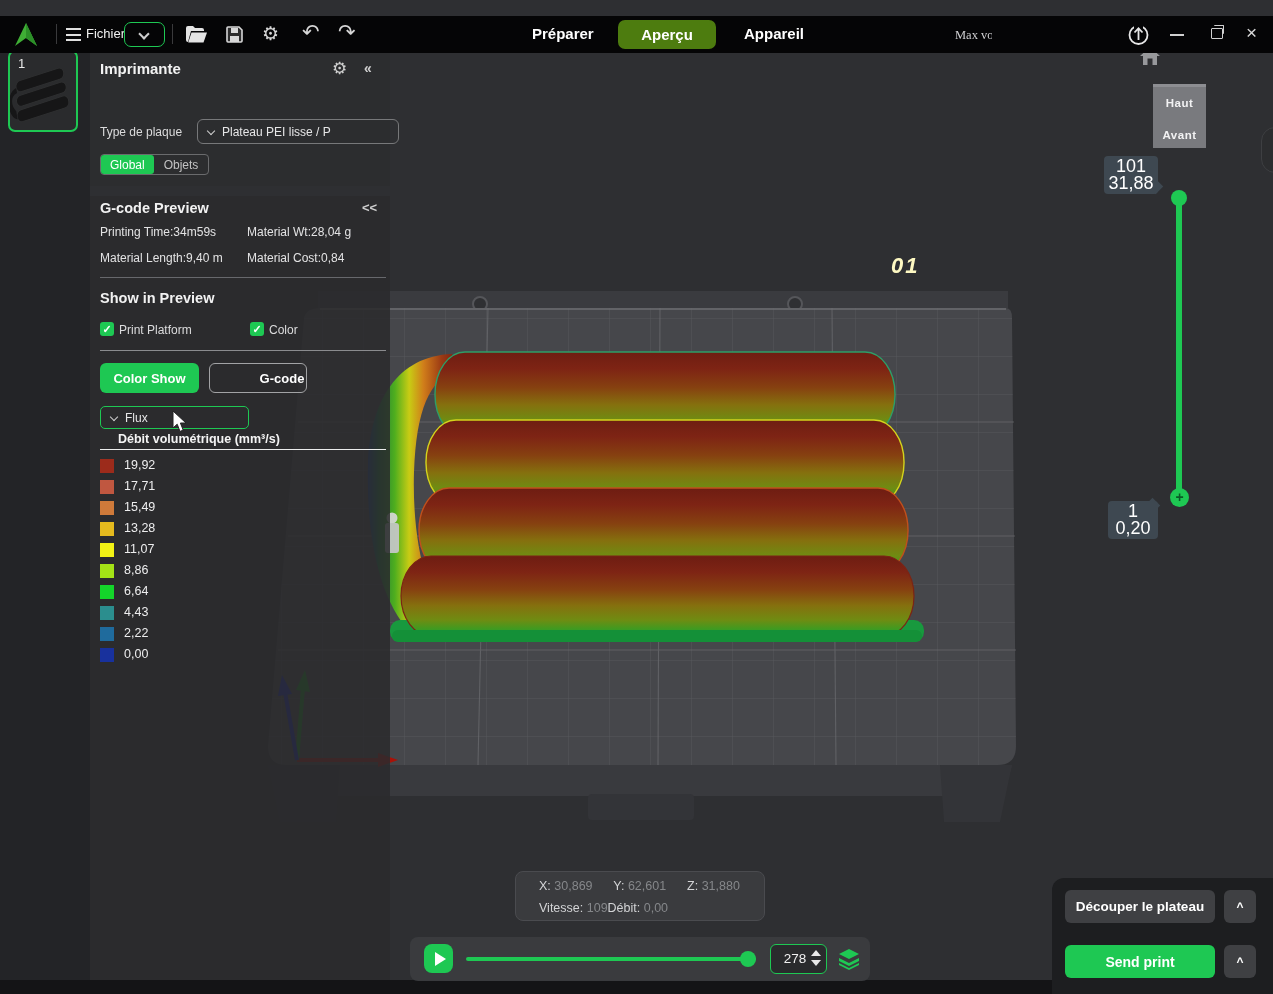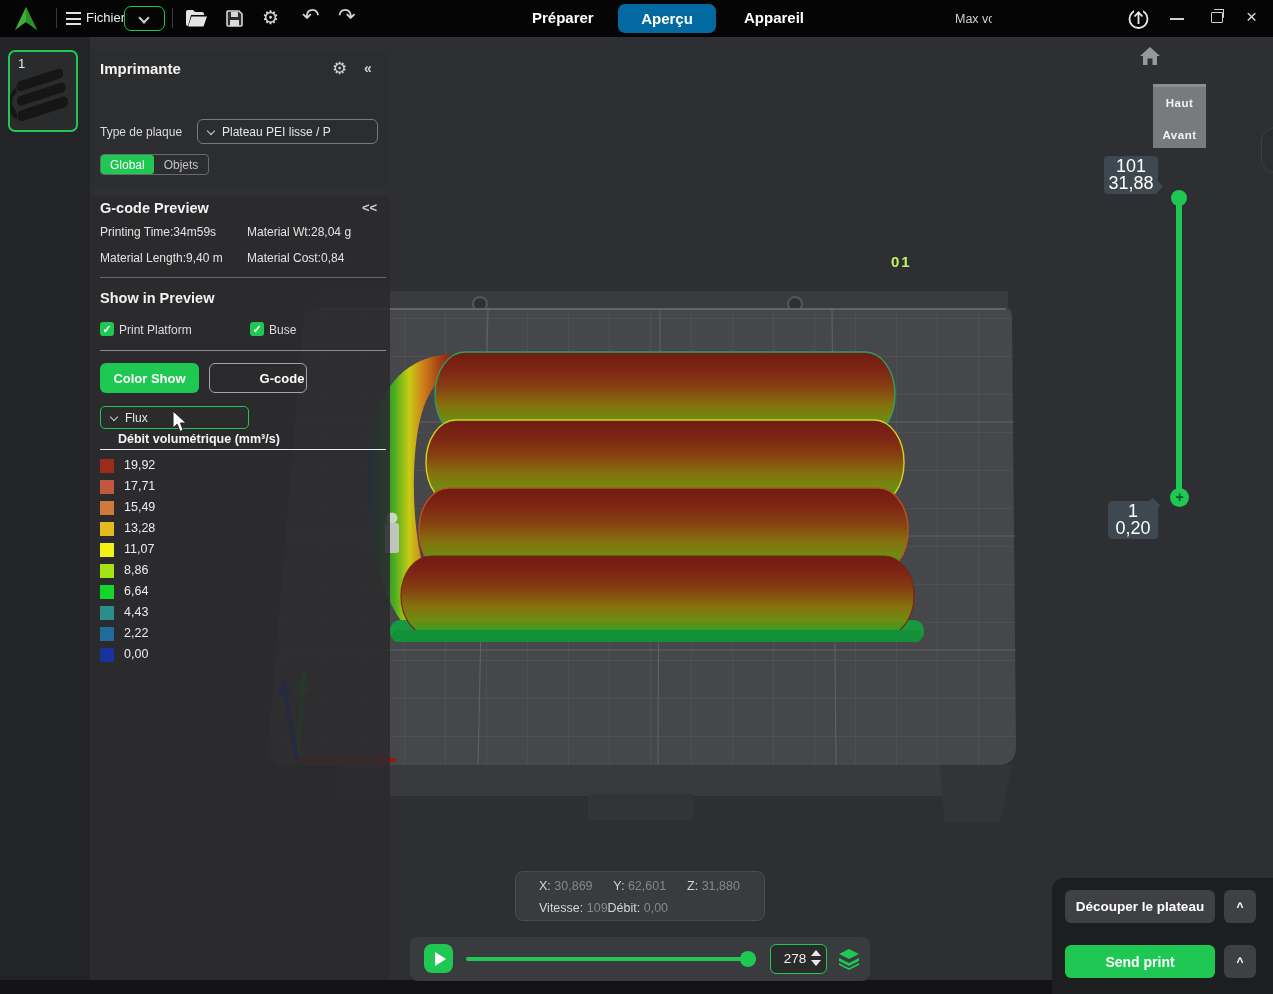--- a/index.html
+++ b/index.html
@@ -1,31 +1,31 @@
 <!DOCTYPE html>
 <html><head>
 <meta charset="utf-8">
 <style>
   * { margin:0; padding:0; box-sizing:border-box; }
   html,body { width:1273px; height:994px; overflow:hidden; background:#2e2f32;
               font-family:"Liberation Sans", sans-serif; }
   .abs { position:absolute; }
 
   
-  #topbar { left:0; top:0; width:1273px; height:37px; background:#050506; z-index:60; }
+  #topbar { left:0; top:16px; width:1273px; height:37px; background:#050506; z-index:60; }
   .tb-sep { width:1px; height:20px; background:#3a3a3c; top:8px; }
   .tb-icon { color:#d6d6d6; font-size:19px; line-height:19px; cursor:default; }
   #file-label { color:#f0f0f0; font-size:13px; top:10px; }
   #file-dd { left:124px; top:6px; width:41px; height:25px; border:1.5px solid #1ec853; border-radius:7px; }
   .chev { display:inline-block; width:8px; height:8px; border-left:2px solid #cfcfcf;
           border-bottom:2px solid #cfcfcf; transform:rotate(-45deg); }
   .navtab { top:9px; font-size:15px; font-weight:bold; color:#ffffff; }
-  #tab-apercu { left:618px; top:4px; width:98px; height:29px; background:#0369a1; border-radius:7px;
+  #tab-apercu { left:618px; top:4px; width:98px; height:29px; background:#4d7c0f; border-radius:7px;
                 display:flex; align-items:center; justify-content:center; font-size:15px; font-weight:bold; color:#fff; }
-  #max-v { left:955px; top:12px; width:37px; height:16px; overflow:hidden; color:#cfcfd1; font-size:12.5px; white-space:nowrap; }
+  #max-v { left:955px; top:12px; width:37px; height:16px; overflow:hidden; color:#cfcfd1; font-size:12.5px; white-space:nowrap;font-family:Liberation Serif, serif; }
   #win-min { left:1170px; top:18px; width:14px; height:2px; background:#d0d0d0; }
   #win-restore { left:1211px; top:12px; width:12px; height:11px; border:1.2px solid #d0d0d0; border-radius:1px; }
   #win-restore span { position:absolute; left:2px; top:-4px; width:10px; height:9px;
                       border:1.2px solid #d0d0d0; border-left:none; border-bottom:none; border-radius:1px; }
   #win-close { left:1246px; top:6px; font-size:19px; color:#d8d8d8; }
 
   
   #plate-strip { left:0; top:37px; width:90px; height:943px; background:#232427; z-index:40; }
   #thumb { left:8px; top:13px; width:70px; height:82px; background:#2a2b2d; border:2px solid #1ec853; border-radius:7px; }
   #thumb-num { left:8px; top:4px; color:#e8e8e8; font-size:13px; }
@@ -43,21 +43,21 @@
   .cb { width:14px; height:14px; background:#1ec853; border-radius:3px; color:#fff; font-size:11px;
         line-height:14px; text-align:center; font-weight:bold; }
   .btn { border-radius:6px; display:flex; align-items:center; justify-content:center;
          font-weight:bold; color:#fff; }
   #legend-title { color:#f4f4f4; font-size:12.5px; font-weight:bold; }
   .legend-row { position:absolute; left:100px; height:21px; }
   .legend-sw { position:absolute; left:0; top:3px; width:14px; height:14px; }
   .legend-val { position:absolute; left:24px; top:2px; color:#ededee; font-size:12.5px; }
 
   
-  #plate-label { left:891px; top:253px; color:#bef264; font-size:15px; font-weight:bold; letter-spacing:2px; z-index:20; }
+  #plate-label { left:891px; top:253px; color:#fef9c3; font-size:22px; font-weight:bold; letter-spacing:2px; z-index:20;font-style:italic; }
   #nav-cube { left:1153px; top:84px; width:53px; height:64px; background:#797a7e; border-top:3px solid #8d8e92; z-index:45; }
   .cube-face { position:absolute; left:0; width:100%; text-align:center; color:#f2f2f3;
                font-size:11.5px; font-weight:bold; letter-spacing:.5px; }
   #home-icon { left:1138px; top:45px; z-index:45; }
   #vtrack { left:1176px; top:197px; width:6px; height:300px; background:#1ec853; border-radius:3px; z-index:44; }
   #vhandle-top { left:1171px; top:190px; width:16px; height:16px; background:#1ec853; border-radius:50%; z-index:45; }
   #vhandle-bot { left:1170px; top:488px; width:19px; height:19px; background:#1ec853; border-radius:50%;
                  color:#0a5a26; font-size:14px; font-weight:bold; text-align:center; line-height:18px; z-index:45; }
   .slider-badge { background:#3e4851; border-radius:4px; color:#fff; font-size:18px;
                   text-align:center; padding-top:2px; line-height:17px; z-index:44; }
@@ -238,21 +238,21 @@
   </div>
 </div>
 
 <div class="abs" id="panel-card1">
   <div class="abs sec-title" style="left:10px; top:10px; font-size:15px;">Imprimante</div>
   <div class="abs" style="left:242px; top:8px; color:#cfcfcf; font-size:17px;">⚙</div>
   <div class="abs collapse" style="left:274px; top:10px;">«</div>
 
 
   <div class="abs label12" style="left:10px; top:75px;">Type de plaque</div>
-  <div class="abs select" style="left:107px; top:69px; width:181px; height:25px; border-color:#77787a;">
+  <div class="abs select" style="left:107px; top:69px; width:202px; height:25px; border-color:#77787a;">
     <span class="chev"></span>
     <span>Plateau PEI lisse / P</span>
   </div>
 
   <div class="abs" style="left:10px; top:104px; height:21px; display:flex; border:1px solid #6a6b6d; border-radius:4px;">
     <div style="background:#1ec853; border-radius:3px; padding:0 9px; display:flex; align-items:center;
                 color:#fff; font-size:12px;">Global</div>
     <div style="padding:0 10px; display:flex; align-items:center; color:#c2c2c3; font-size:12px;">Objets</div>
   </div>
 </div>
@@ -271,21 +271,21 @@
   <div class="abs divider" style="left:10px; top:81px; width:286px;"></div>
 
   <div class="abs sec-title" style="left:10px; top:94px; font-size:14.5px;">Show in Preview</div>
 
   <div class="abs" style="left:10px; top:126px; display:flex; gap:5px;">
     <span class="cb">✓</span>
     <span class="label12" style="padding-top:1px;">Print Platform</span>
   </div>
   <div class="abs" style="left:160px; top:126px; display:flex; gap:5px;">
     <span class="cb">✓</span>
-    <span class="label12" style="padding-top:1px;">Buse</span>
+    <span class="label12" style="padding-top:1px;">Color</span>
   </div>
 
   <div class="abs divider" style="left:10px; top:154px; width:286px; background:#8a8b8e;"></div>
 
   <div class="abs btn" style="left:10px; top:167px; width:99px; height:30px; background:#1ec853; font-size:13px;">Color Show</div>
   <div class="abs btn" style="left:119px; top:167px; width:98px; height:30px; border:1.5px solid #a2a3a5; font-size:13px;padding-left:48px;">G-code</div>
 
   <div class="abs select" style="left:10px; top:210px; width:149px; height:23px; border:1.5px solid #1ec853; border-radius:5px;">
     <span class="chev"></span>
     <span>Flux</span>

